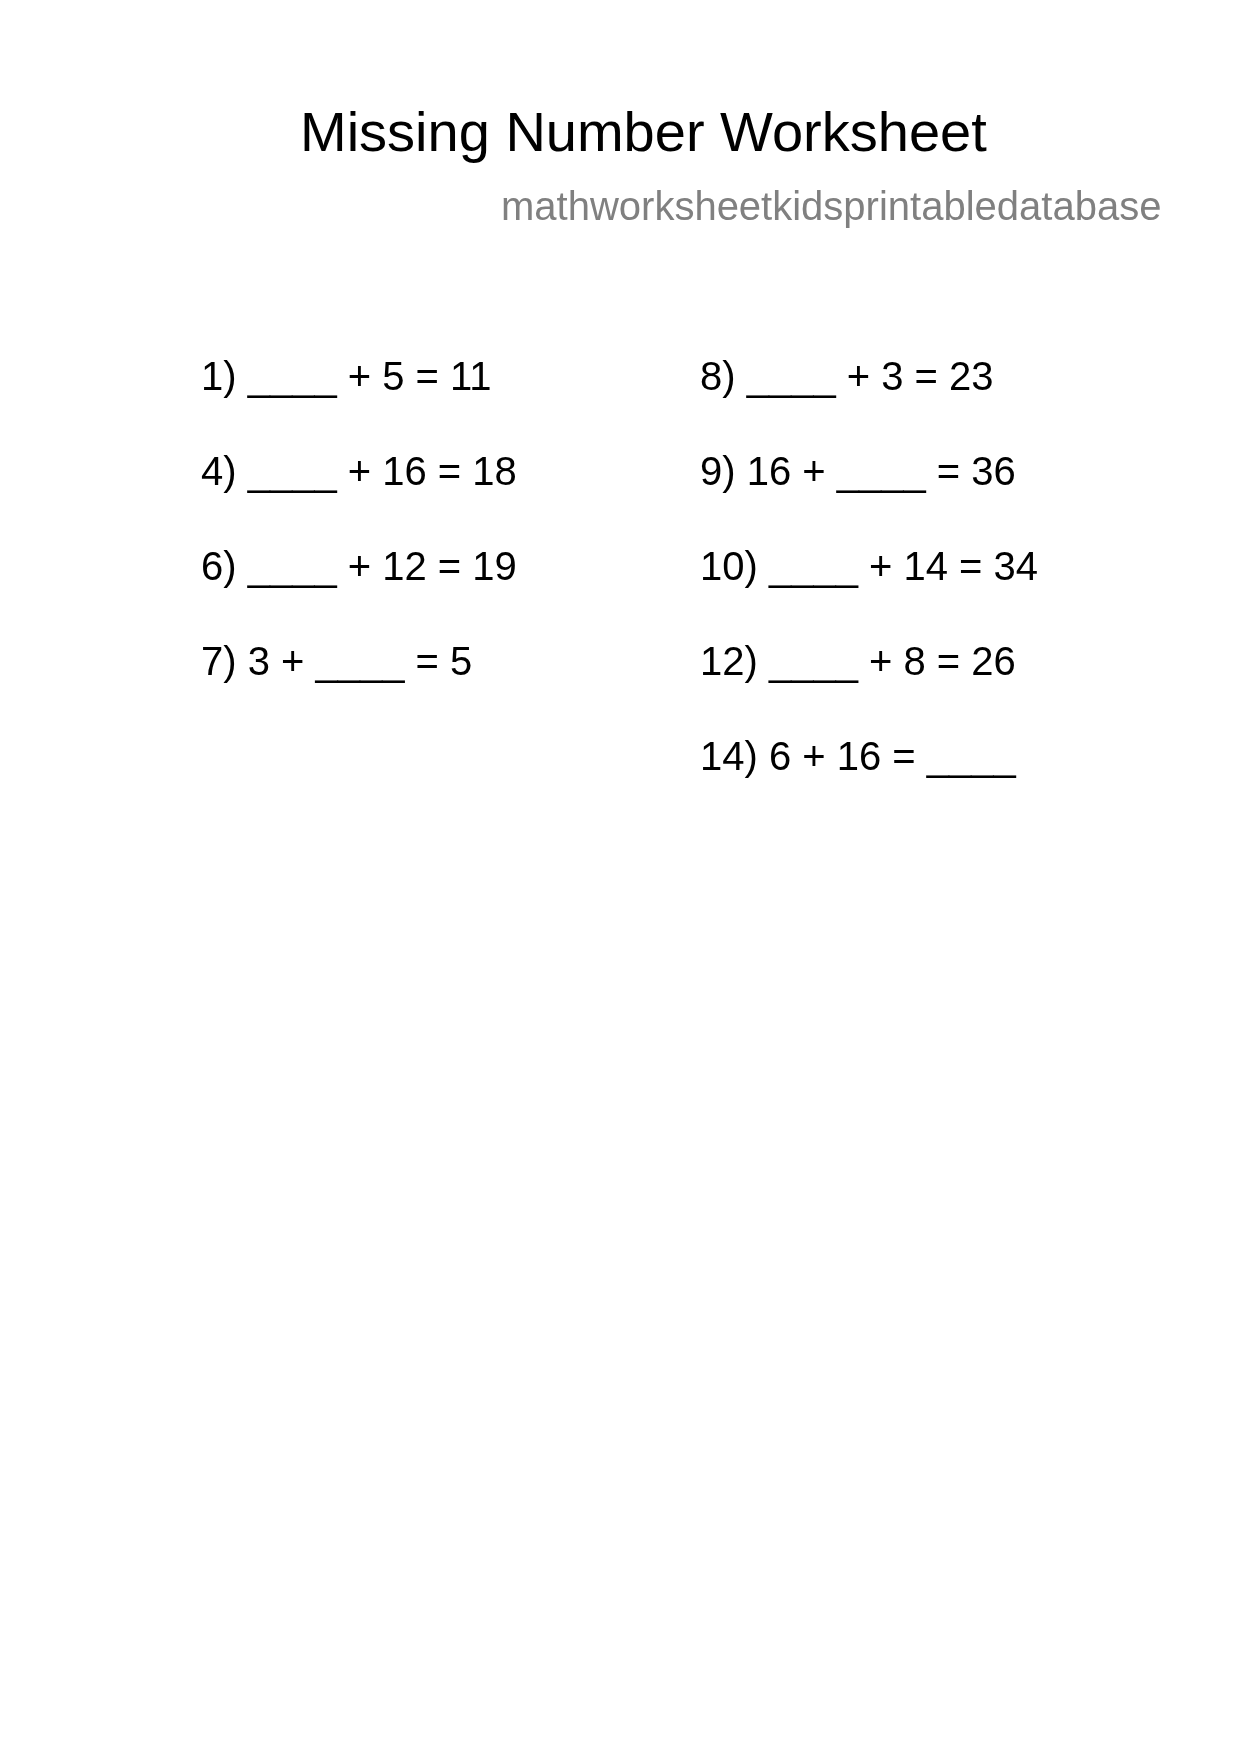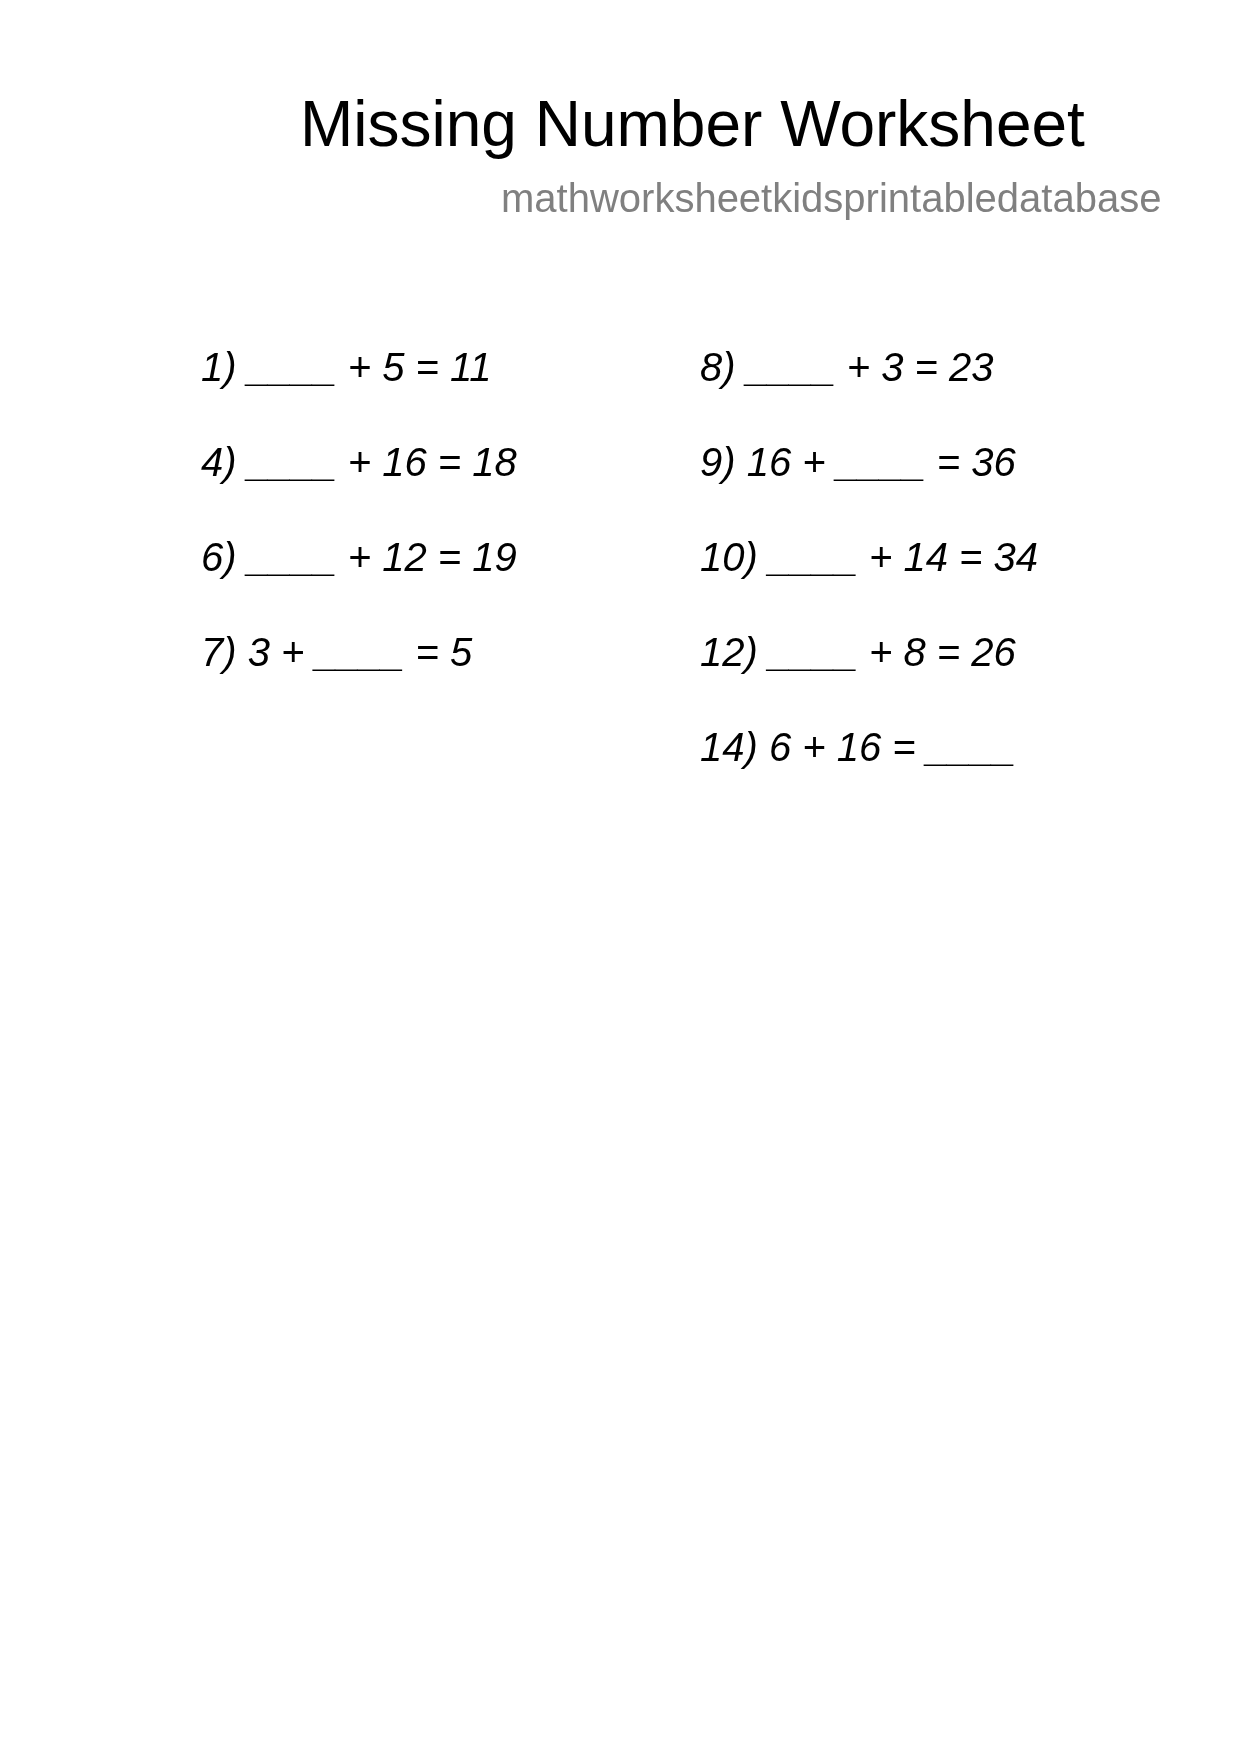--- a/index.html
+++ b/index.html
@@ -11,41 +11,40 @@
       width: 1240px;
       height: 1754px;
       position: relative;
       overflow: hidden;
       font-family: "Liberation Sans", sans-serif;
       color: #000000;
     }
     .title {
       position: absolute;
       left: 300px;
-      top: 88px;
-      font-size: 64px;
+      top: 96px;
+      font-size: 56px;
       line-height: 72px;
       white-space: nowrap;
       margin: 0;
       font-weight: normal;
       text-align: right;
     }
     .source {
       position: absolute;
       left: 501px;
-      top: 172px;
+      top: 180px;
       font-size: 40px;
       line-height: 52px;
       white-space: nowrap;
       color: #808080;
     }
     .column {
       position: absolute;
-      top: 343px;
-      font-style: italic;
+      top: 352px;
     }
     .column.left { left: 201px; }
     .column.right { left: 700px; }
     .problem {
       font-size: 40px;
       line-height: 48px;
       height: 95px;
       white-space: pre;
     }
   </style>

